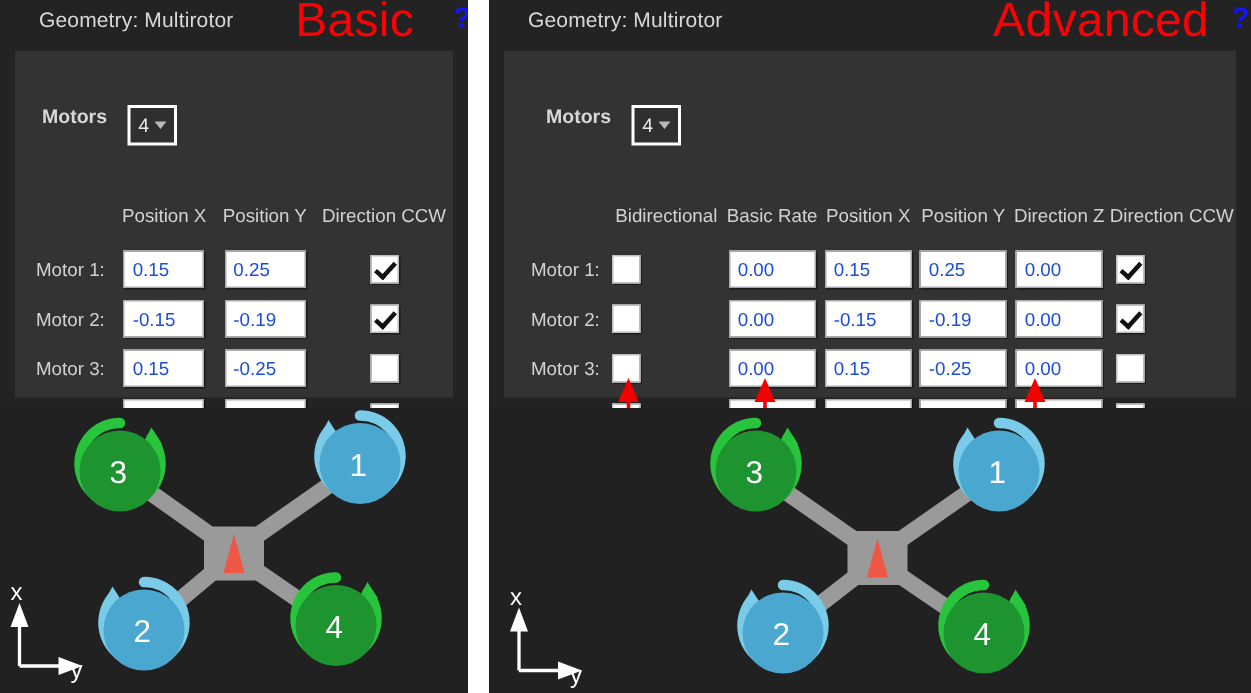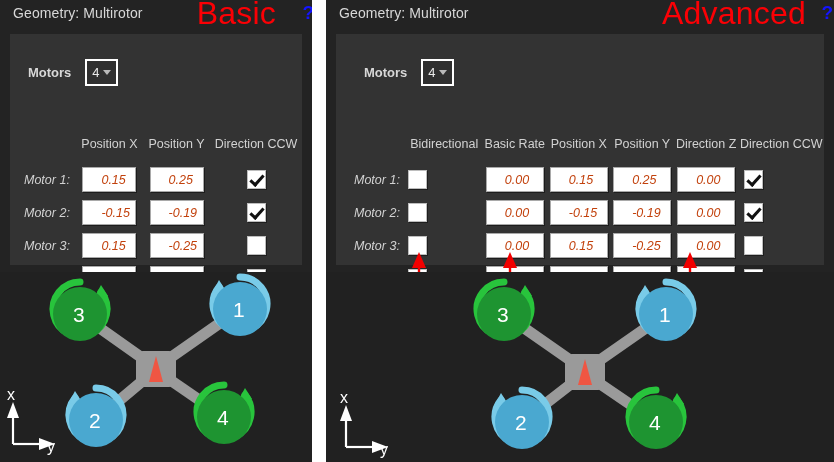--- a/index.html
+++ b/index.html
@@ -5,53 +5,53 @@
   html,body{margin:0;padding:0;background:#ffffff;}
   body{width:834px;height:462px;overflow:hidden;font-family:"Liberation Sans",sans-serif;}
   .stage{position:relative;width:834px;height:462px;background:#ffffff;}
 
   .panel{position:absolute;top:0;height:462px;background:#232323;overflow:hidden;}
   .panel.basic{left:0;width:312px;}
   .panel.adv{left:326px;width:508px;}
 
   
   .titlebar{position:relative;height:28px;background:#232323;}
-  .titlebar .ttl{position:absolute;left:13px;top:5px;font-size:14px;color:#d8d8d8;letter-spacing:.1px;}
+  .titlebar .ttl{position:absolute;left:26px;top:5px;font-size:14px;color:#d8d8d8;letter-spacing:.1px;}
   .mode-label{position:absolute;top:-5px;font-size:32px;font-weight:400;color:#fb0005;letter-spacing:.2px;}
   .basic .mode-label{right:36px;}
   .adv  .mode-label{right:28px;}
   .help-q{position:absolute;top:2px;font-size:19px;color:#1414ff;font-weight:600;}
   .basic .help-q{right:-2px;}
   .adv  .help-q{right:1px;}
 
   
   .card{position:absolute;left:10px;background:#333333;}
   .basic .card{top:34px;width:292px;height:231px;}
   .adv  .card{top:34px;width:488px;height:231px;}
 
-  .motors-row{position:absolute;left:18px;top:25px;display:flex;align-items:center;gap:14px;}
+  .motors-row{position:absolute;left:18px;top:36px;display:flex;align-items:flex-start;gap:14px;}
   .adv .motors-row{left:28px;}
   .motors-lbl{font-size:13px;font-weight:bold;color:#d8d8d8;}
   .motors-sel{width:33px;height:27px;border:2px solid #ffffff;background:#2f2f2f;color:#e9e9e9;
               font-size:13px;display:flex;align-items:center;justify-content:center;gap:4px;box-sizing:border-box;}
   .caret{width:0;height:0;border-left:4px solid transparent;border-right:4px solid transparent;
          border-top:5px solid #b9b9b9;display:inline-block;}
 
   
   .tbl{position:absolute;border-collapse:collapse;}
   .basic .tbl{left:14px;top:96px;}
   .adv  .tbl{left:18px;top:96px;}
   .tbl th{font-size:12.5px;font-weight:normal;color:#d2d2d2;padding:0 0 5px 0;text-align:center;white-space:nowrap;}
-  .tbl td{padding:0;text-align:center;vertical-align:middle;font-style:italic;}
+  .tbl td{padding:0;text-align:center;vertical-align:middle;}
   .rowlbl{font-size:12.5px;color:#d2d2d2;text-align:right;padding-right:6px !important;white-space:nowrap;}
   .tbl tr{height:33px;}
 
   .numbox{width:54px;height:25px;background:#ffffff;border:1px solid #a9a9a9;
           box-shadow:1px 1px 0 rgba(0,0,0,.45);box-sizing:border-box;
-          font-size:12.5px;color:#c2410c;display:flex;align-items:center;padding-left:18px;margin:0 auto;}
+          font-size:12.5px;color:#1d4ed8;display:flex;align-items:center;padding-left:5px;margin:0 auto;}
   .adv .numbox{width:58px;}
   .cbx{width:19px;height:19px;background:#ffffff;border:1px solid #bdbdbd;
        box-shadow:1px 1px 0 rgba(0,0,0,.4);box-sizing:border-box;margin:0 auto;position:relative;}
   .cbx.on::after{content:"";position:absolute;left:5px;top:1px;width:5px;height:11px;
        border:solid #111;border-width:0 3px 3px 0;transform:rotate(42deg);}
 
   
   .diagram{position:absolute;left:0;bottom:0;width:100%;height:190px;background:#212121;}
   .basic .diagram{height:190px;top:272px;}
   .adv  .diagram{height:190px;top:272px;}

